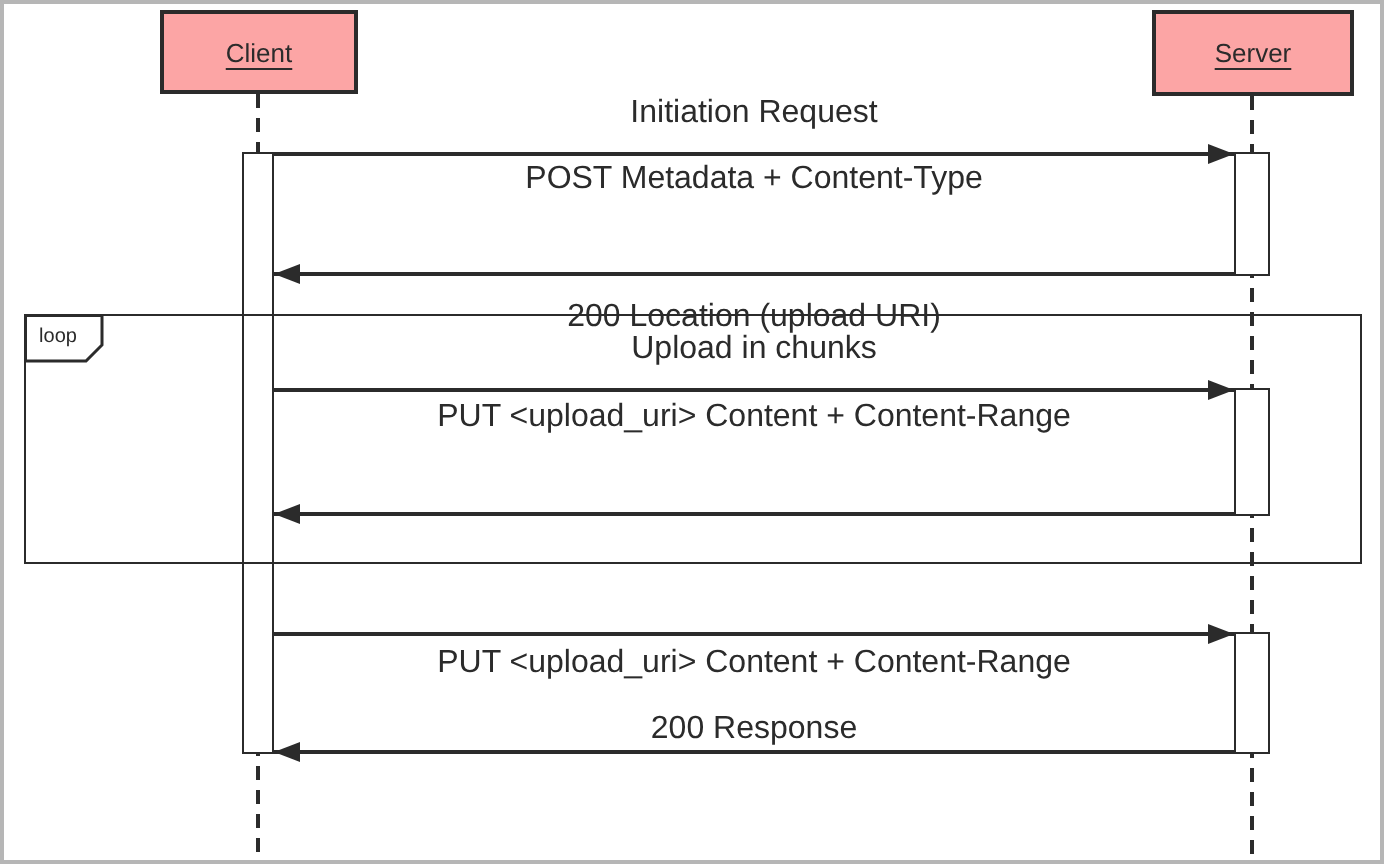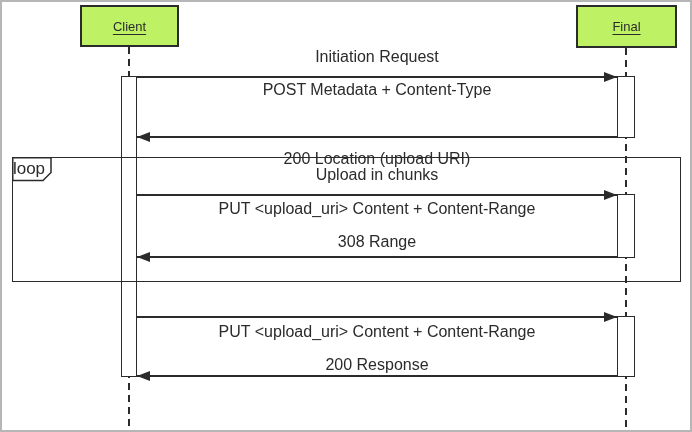--- a/index.html
+++ b/index.html
@@ -15,21 +15,21 @@
     position:relative;
     width:692px;height:432px;
     background:var(--bg);
     border:2px solid var(--frame);
     overflow:hidden;
   }
   .abs{position:absolute;}
   
   .actor{
     border:2px solid var(--line);
-    background:#bef264;
+    background:#fca5a5;
     display:flex;align-items:center;justify-content:center;
     font-size:13px;
     z-index:6;
   }
   .actor .nm{text-decoration:underline;text-underline-offset:3px;}
   
   .lifeline{
     width:2px;
     background:repeating-linear-gradient(180deg,
       var(--line) 0px, var(--line) 7px,
@@ -71,38 +71,38 @@
     color:var(--text);
   }
   
   .loop-frame{
     border:1.5px solid var(--line);
     background:transparent;
     z-index:4;
   }
   .loop-tag{z-index:6;}
   .loop-tag-text{
-    font-size:17px;
+    font-size:10px;
     line-height:13px;
     z-index:7;
   }
 </style>
 </head>
 <body>
 
 <div class="diagram">
 
   <div class="abs lifeline" style="left:126px;top:45px;height:384px;"></div>
   <div class="abs lifeline" style="left:623px;top:46px;height:383px;"></div>
 
   <div class="abs actor" style="left:78px;top:3px;width:99px;height:42px;">
     <span class="nm">Client</span>
   </div>
   <div class="abs actor" style="left:574px;top:3px;width:101px;height:43px;">
-    <span class="nm">Final</span>
+    <span class="nm">Server</span>
   </div>
 
   <div class="abs activation" style="left:119px;top:74px;width:16px;height:301px;"></div>
   <div class="abs activation" style="left:615px;top:74px;width:18px;height:62px;"></div>
   <div class="abs activation" style="left:615px;top:192px;width:18px;height:64px;"></div>
   <div class="abs activation" style="left:615px;top:314px;width:18px;height:61px;"></div>
 
   <div class="abs loop-frame" style="left:10px;top:155px;width:669px;height:125px;"></div>
   <svg class="abs loop-tag" style="left:10px;top:155px;" width="41" height="25">
     <path d="M0.75,0.75 H39 V15.5 L31,23.5 H0.75 Z" fill="#ffffff" stroke="#2b2b2b" stroke-width="1.5"></path>
@@ -118,21 +118,20 @@
   <div class="abs lbl" style="top:114px;margin-top:35px;">200 Location (upload URI)</div>
   <div class="abs msg-line" style="left:135px;top:134px;width:480px;"></div>
   <div class="abs arrow left" style="left:135px;top:130px;"></div>
 
   <div class="abs lbl" style="top:165px;">Upload in chunks</div>
 
   <div class="abs msg-line" style="left:135px;top:192px;width:480px;"></div>
   <div class="abs arrow right" style="left:602px;top:188px;"></div>
   <div class="abs lbl" style="top:199px;">PUT &lt;upload_uri&gt; Content + Content-Range</div>
 
-  <div class="abs lbl" style="top:232px;">308 Range</div>
   <div class="abs msg-line" style="left:135px;top:254px;width:480px;"></div>
   <div class="abs arrow left" style="left:135px;top:250px;"></div>
 
 
   <div class="abs msg-line" style="left:135px;top:314px;width:480px;"></div>
   <div class="abs arrow right" style="left:602px;top:310px;"></div>
   <div class="abs lbl" style="top:322px;">PUT &lt;upload_uri&gt; Content + Content-Range</div>
 
   <div class="abs lbl" style="top:355px;">200 Response</div>
   <div class="abs msg-line" style="left:135px;top:373px;width:480px;"></div>

